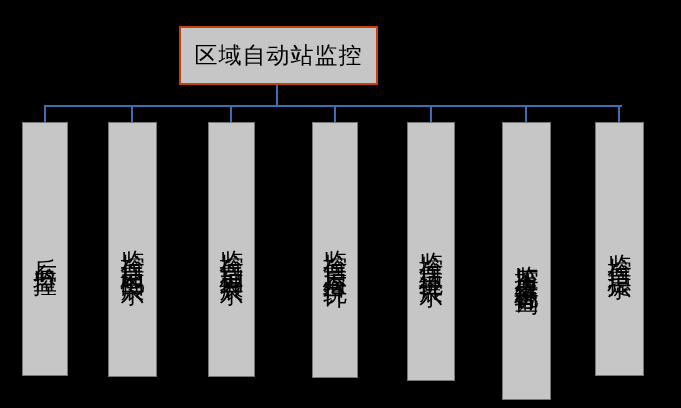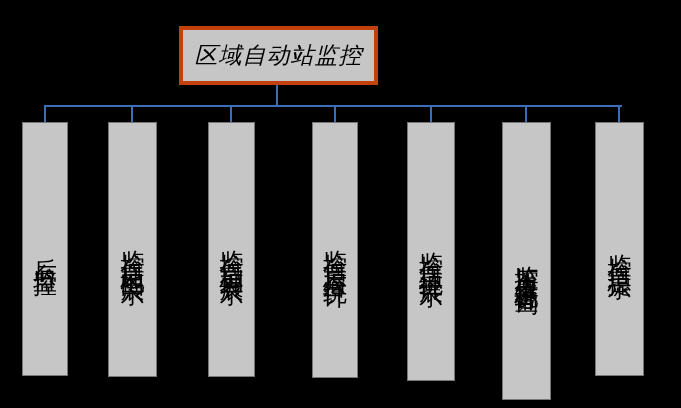--- a/index.html
+++ b/index.html
@@ -20,25 +20,24 @@
   .stage{position:absolute;left:0;top:0;width:681px;height:408px;}
   .node{
     position:absolute;
     background:var(--box_fill);
     display:flex;
     align-items:center;
     justify-content:center;
   }
   .root-node{
     left:179px;top:26px;width:199px;height:59px;
-    border:4px solid #c2410c;
+    border:2px solid #c2410c;
     font-size:23px;
     letter-spacing:1px;
     white-space:nowrap;
-    font-style:italic;
   }
   .child-node{
     border:1px solid var(--box_border);
     overflow:hidden;
   }
   .vlabel{
     writing-mode:vertical-rl;
     text-orientation:upright;
     font-size:24px;
     line-height:1;

